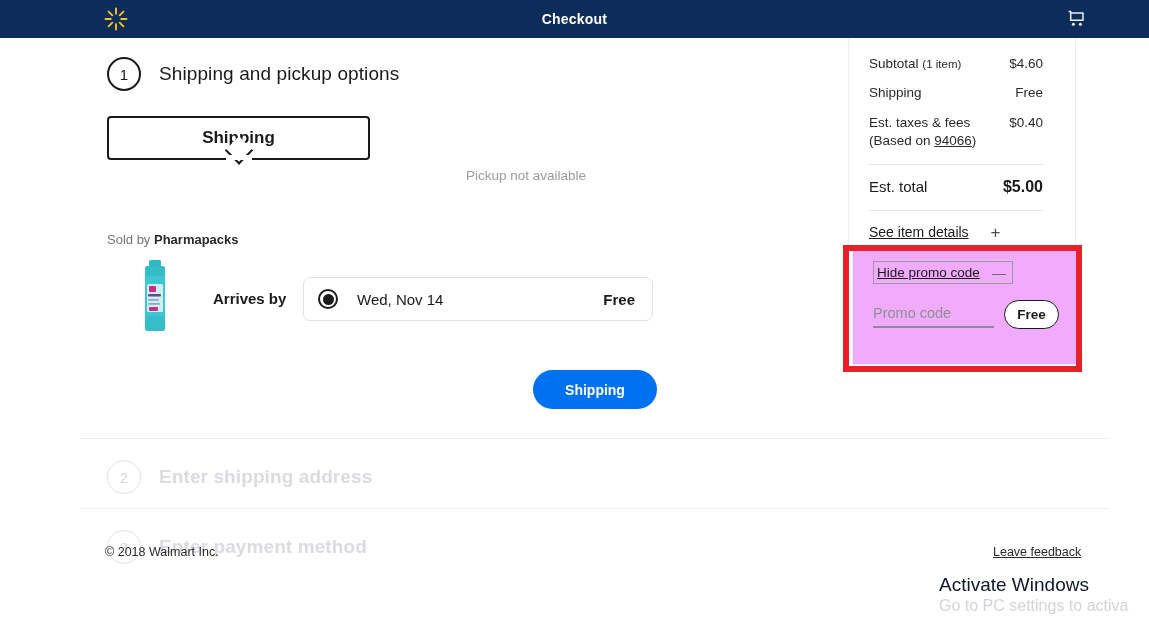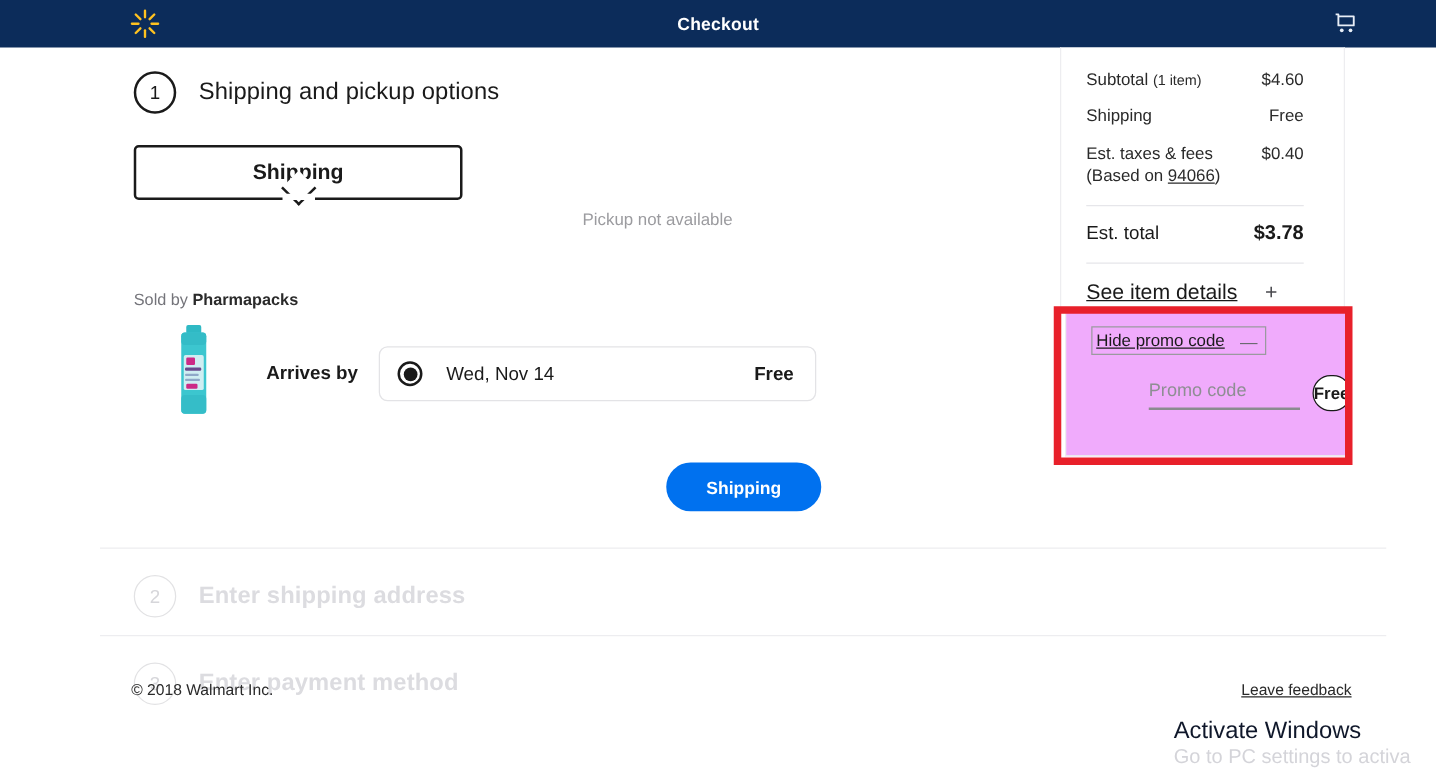--- a/index.html
+++ b/index.html
@@ -135,21 +135,21 @@
   .sum-label .paren { font-size: 11.5px; color: #2a2a2a; }
   .sum-val { margin-left: auto; font-size: 13.5px; color: #2a2a2a; }
   .sum-sub { font-size: 13.5px; color: #2a2a2a; line-height: 1.32; }
   .sum-sub u { text-decoration: underline; }
   .sum-hr { height:1px; background:#e6e6ea; margin: 4px 0 13px 0; }
   .sum-total-label { font-size: 15px; color: #1a1a1a; }
   .sum-total-val { margin-left:auto; font-size: 16px; font-weight: bold; color: #1a1a1a; }
   .see-details {
     display:flex; align-items:center; margin-top: 2px;
   }
-  .see-details .link { font-size: 17px; color:#1a1a1a; text-decoration: underline; cursor:pointer; }
+  .see-details .link { font-size: 14px; color:#1a1a1a; text-decoration: underline; cursor:pointer; }
   .see-details .plus { margin-left: 22px; font-size: 17px; color:#4a4a4f; line-height:1; }
 
   
   .promo-card {
     position:absolute; left: 852px; top: 250px;
     width: 228px; height: 115px;
     background:#f0abfc;
     border-left: 1px solid #ededf0;
     border-right: 1px solid #ededf0;
     border-bottom: 1px solid #e9e9ee;
@@ -157,21 +157,21 @@
   }
   .hide-promo {
     display:flex; align-items:center; justify-content:space-between;
     width: 140px; height: 23px;
     border: 1px solid #9a9a9f;
     padding: 0 6px 0 3px;
   }
   .hide-promo .link { font-size: 13.5px; color:#1a1a1a; text-decoration: underline; }
   .hide-promo .minus { font-size: 14px; color:#6a6a70; line-height:1; }
 
-  .promo-row { display:flex; align-items:center; margin-top: 16px; margin-left: 46px; }
+  .promo-row { display:flex; align-items:center; margin-top: 16px; }
   .promo-input {
     width: 121px; height: 26px;
     border: none; border-bottom: 2px solid #8b8b90;
     background: transparent;
     font-family: "Liberation Sans", sans-serif;
     font-size: 14.5px; color:#2a2a2a;
     outline: none; padding: 0 0 2px 0;
   }
   .promo-input::placeholder { color:#8e8e93; }
   .apply-btn {
@@ -312,21 +312,21 @@
         <span>Est. taxes &amp; fees</span><br>
         <span>(Based on </span><u>94066</u><span>)</span>
       </span>
       <span class="sum-val">$0.40</span>
     </div>
 
     <div class="sum-hr"></div>
 
     <div class="sum-row">
       <span class="sum-total-label">Est. total</span>
-      <span class="sum-total-val">$3.78</span>
+      <span class="sum-total-val">$5.00</span>
     </div>
 
     <div class="sum-hr"></div>
 
     <div class="see-details">
       <span class="link">See item details</span>
       <span class="plus">+</span>
     </div>
   </div>
 

